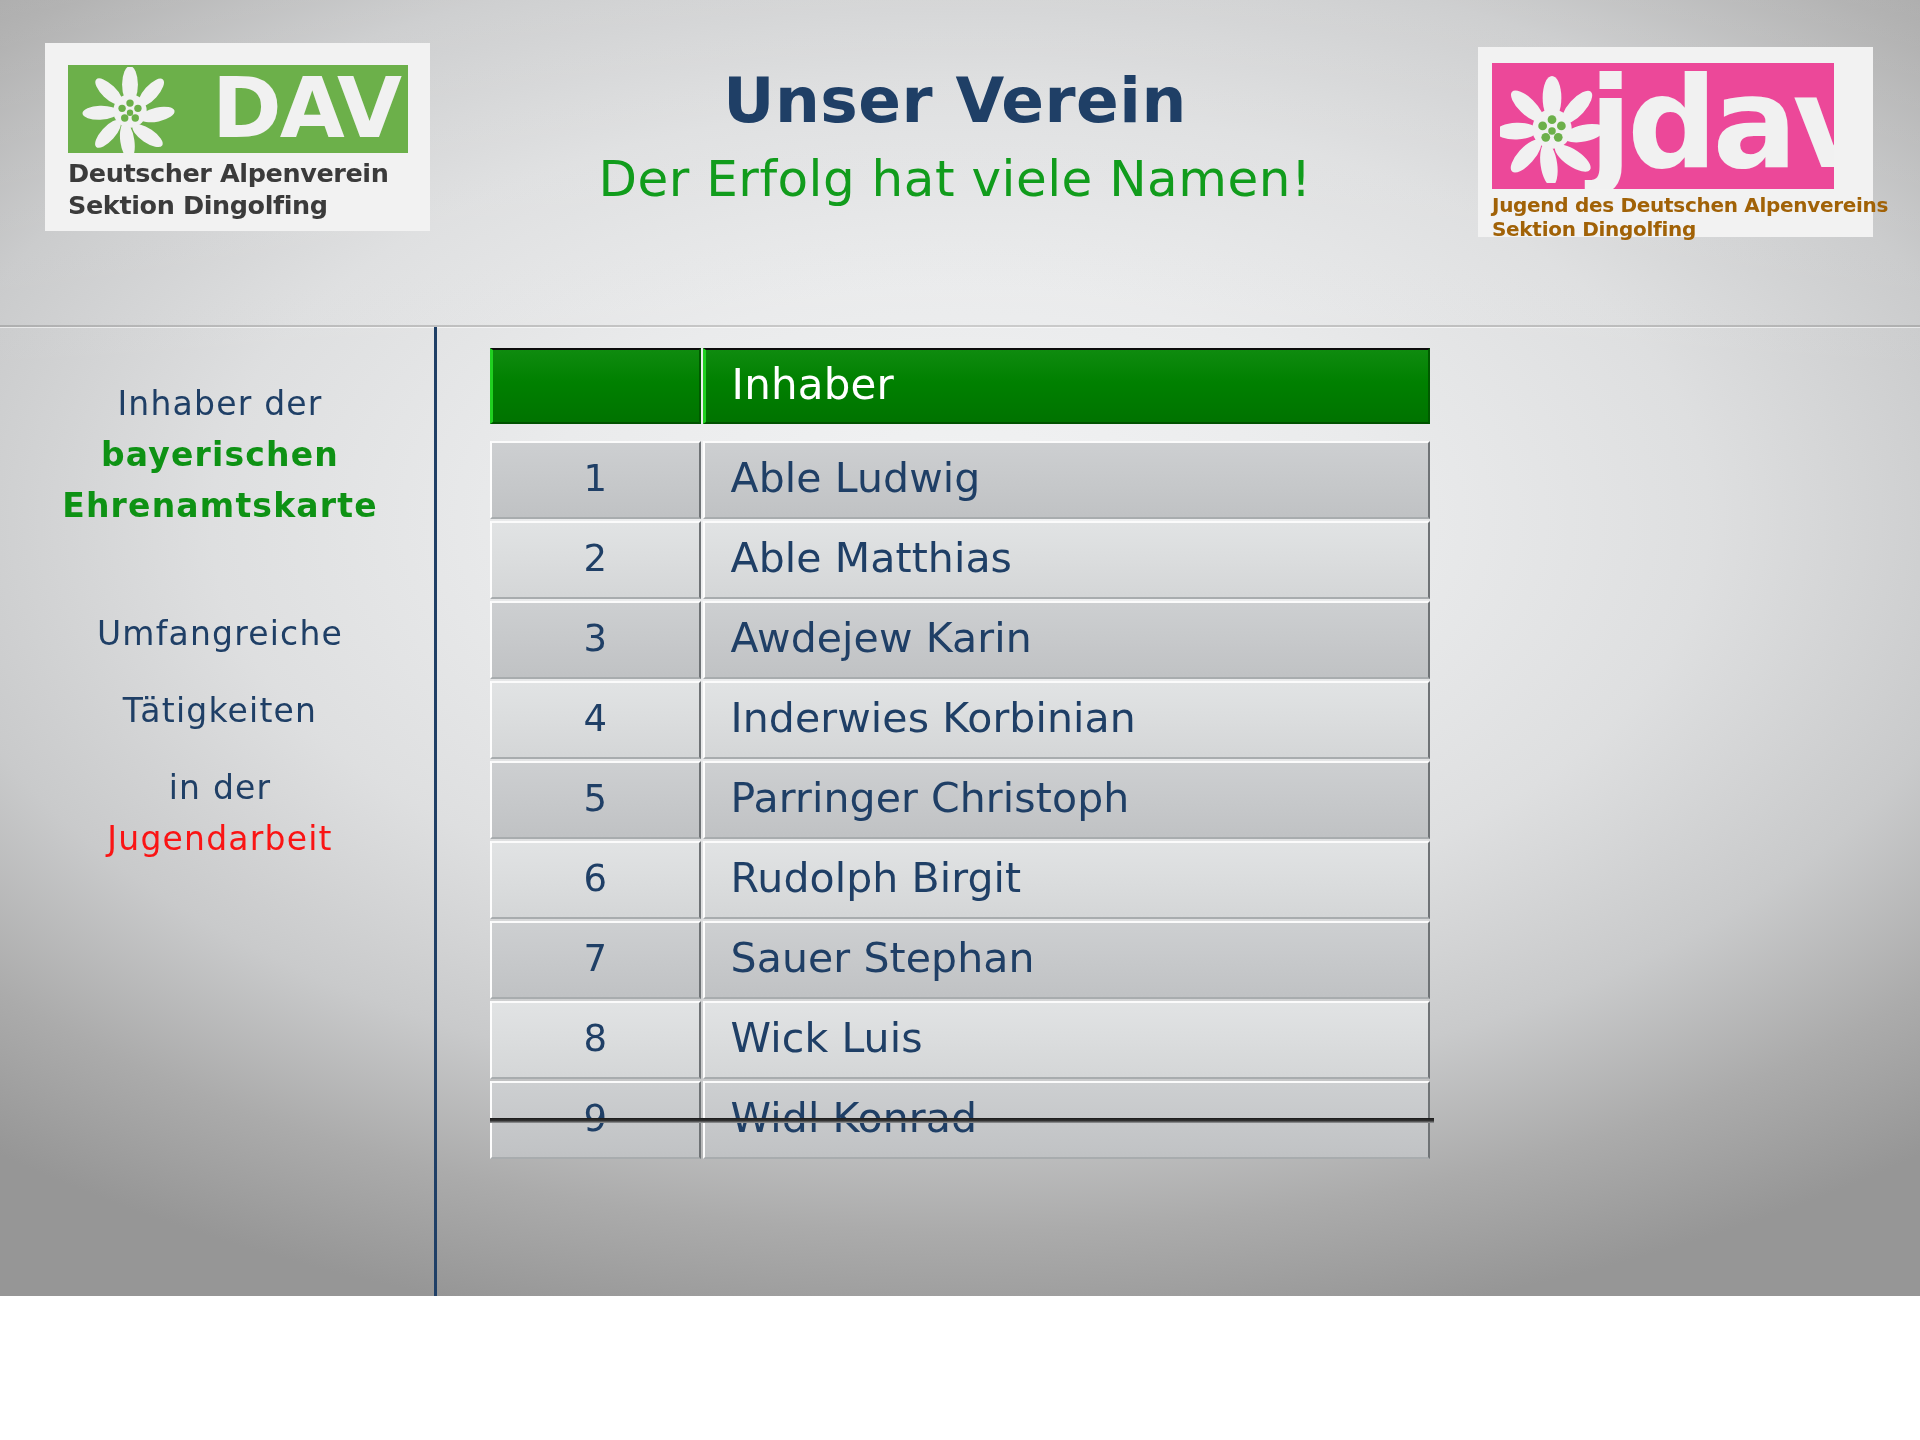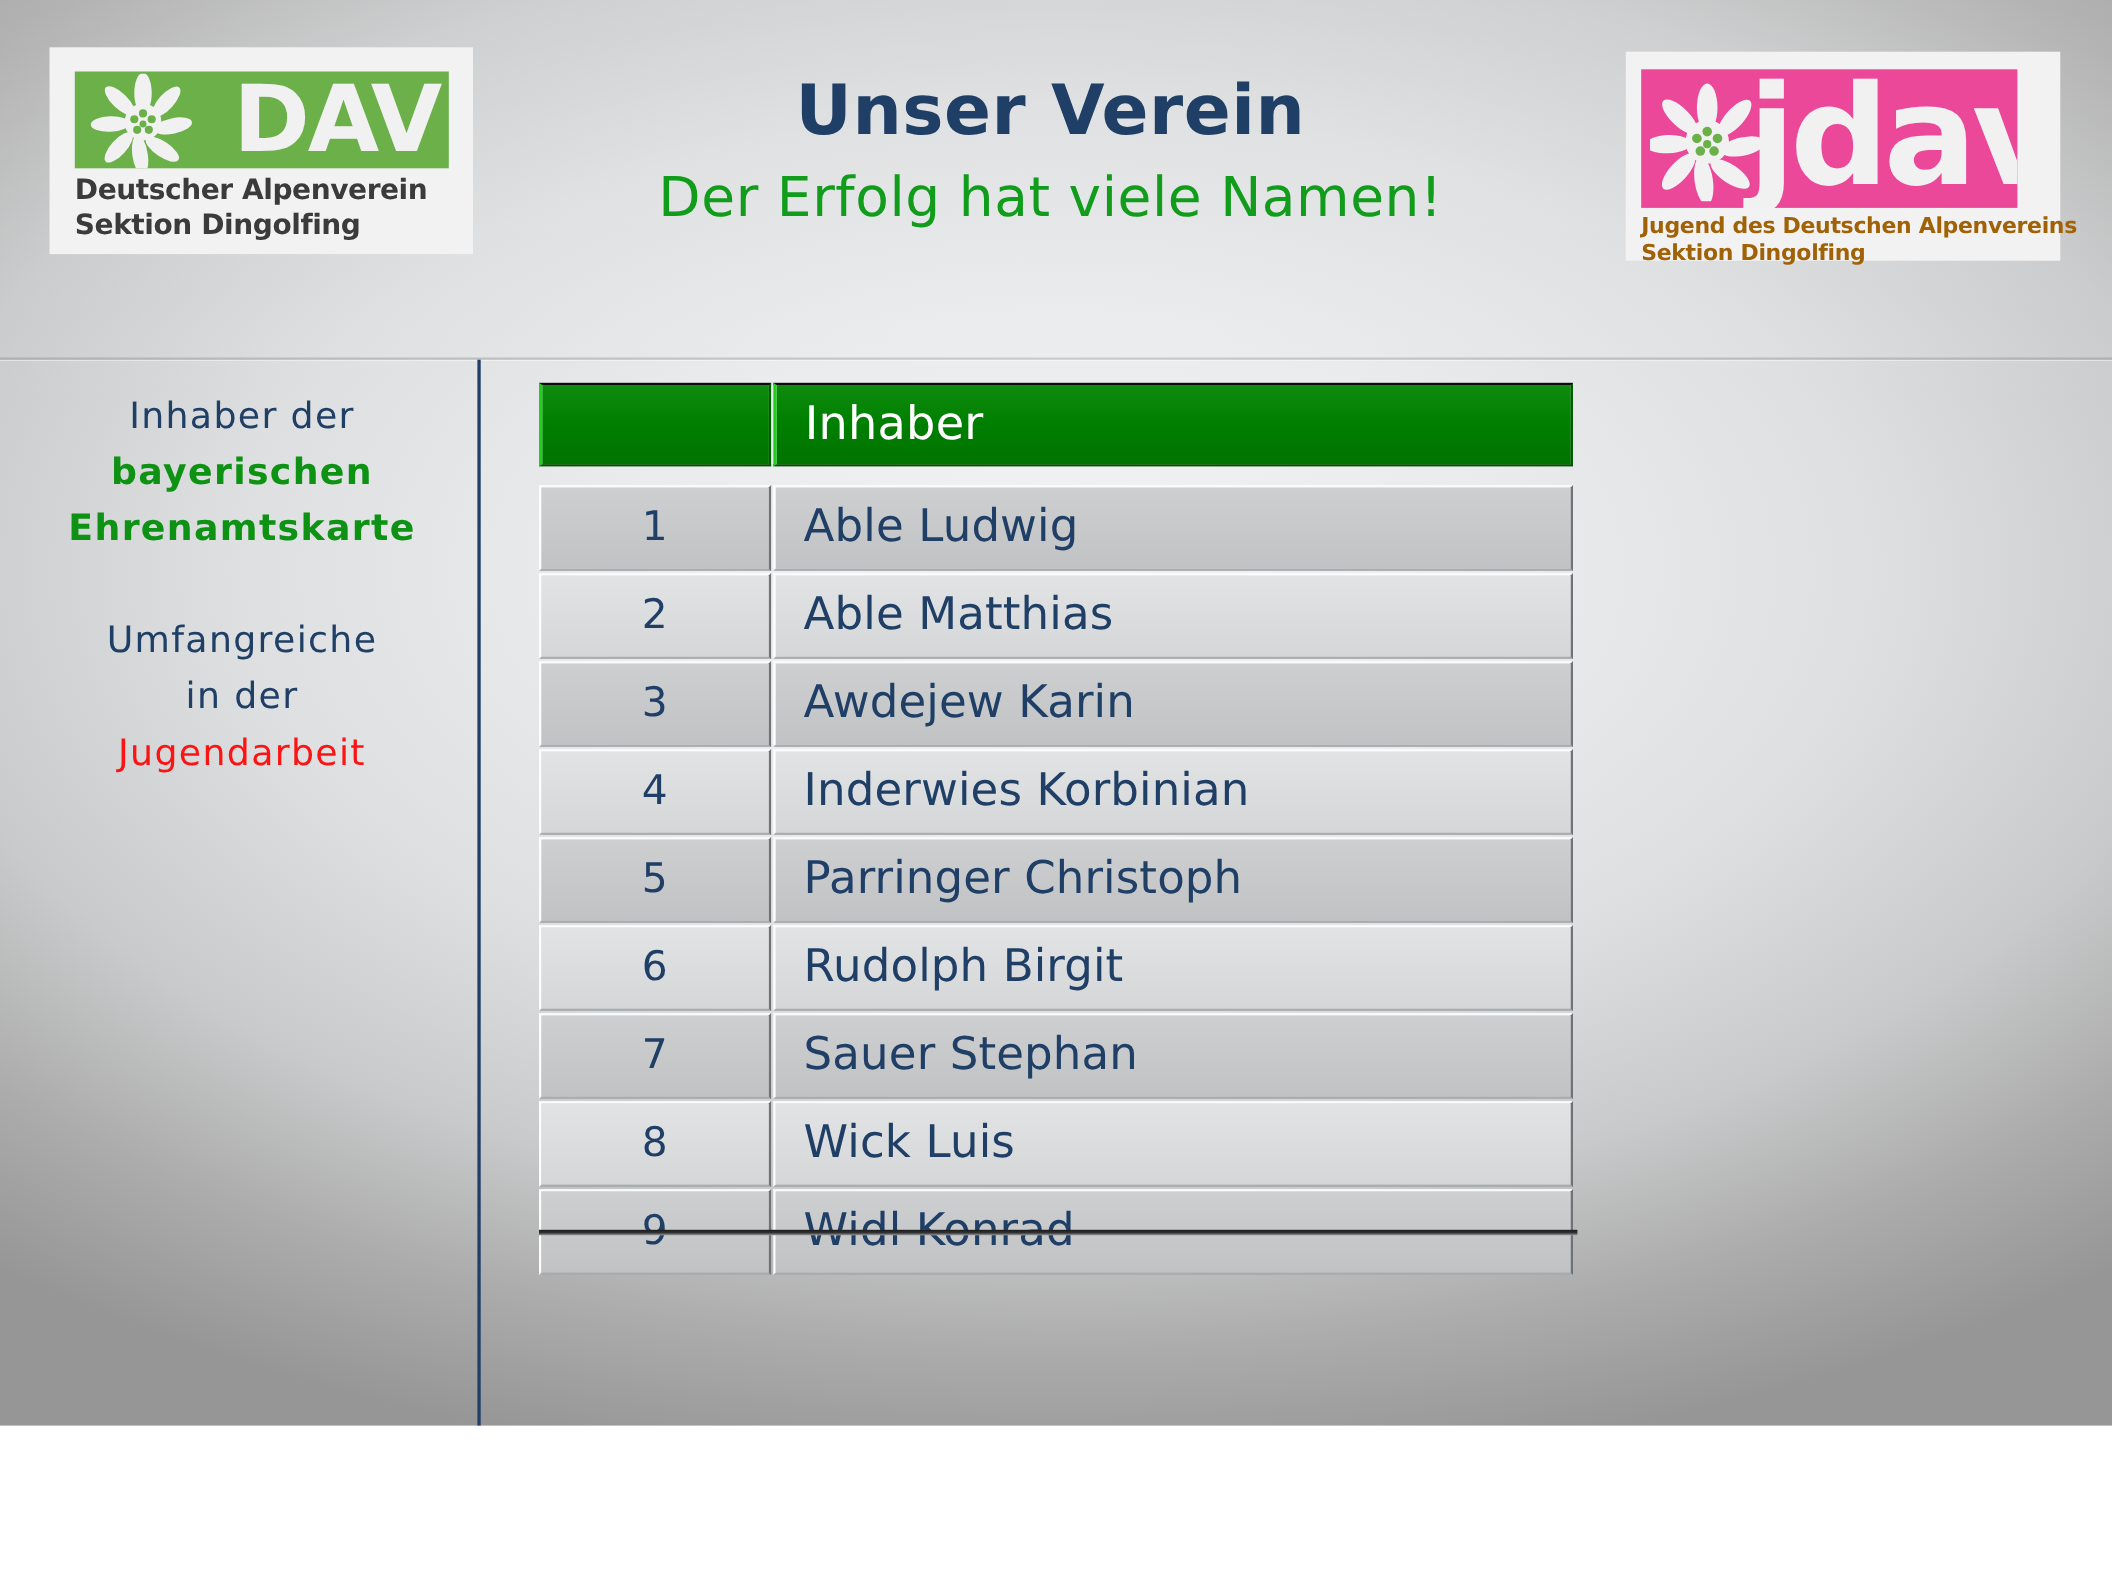--- a/index.html
+++ b/index.html
@@ -201,21 +201,21 @@
     width: 400px;
     text-align: center;
     font-family: "DejaVu Sans", sans-serif;
     font-size: 33px;
     line-height: 51px;
     color: #1f3f66;
     letter-spacing: 1.2px;
   }
   #side-text .blk { display: block; }
   #side-text .spacer { display: block; height: 51px; }
-  .t-navy  { color: #1f3f66; }
+  .t-navy  { color: #1f3f66; margin-top: 26px; }
   .t-green { color: #0e9214; font-weight: 700; }
   .t-red   { color: #fa1414; font-weight: 400; }
 
   
   #table-wrap {
     position: absolute;
     left: 490px;
     top: 348px;
     width: 940px;
   }
@@ -357,20 +357,21 @@
   <div id="hline-top"></div>
   <div id="hline-bottom"></div>
   <div id="vline"></div>
 
   <div id="side-text">
     <span class="blk t-navy">Inhaber der</span>
     <span class="blk t-green">bayerischen</span>
     <span class="blk t-green">Ehrenamtskarte</span>
     <span class="spacer"></span>
     <span class="blk t-navy">Umfangreiche</span>
+    <span class="blk t-navy">Tätigkeiten</span>
     <span class="blk t-navy">in der</span>
     <span class="blk t-red">Jugendarbeit</span>
   </div>
 
   <div id="table-wrap">
 
     <div class="row row-head">
       <div class="cell c-num"></div>
       <div class="cell c-name">Inhaber</div>
     </div>

